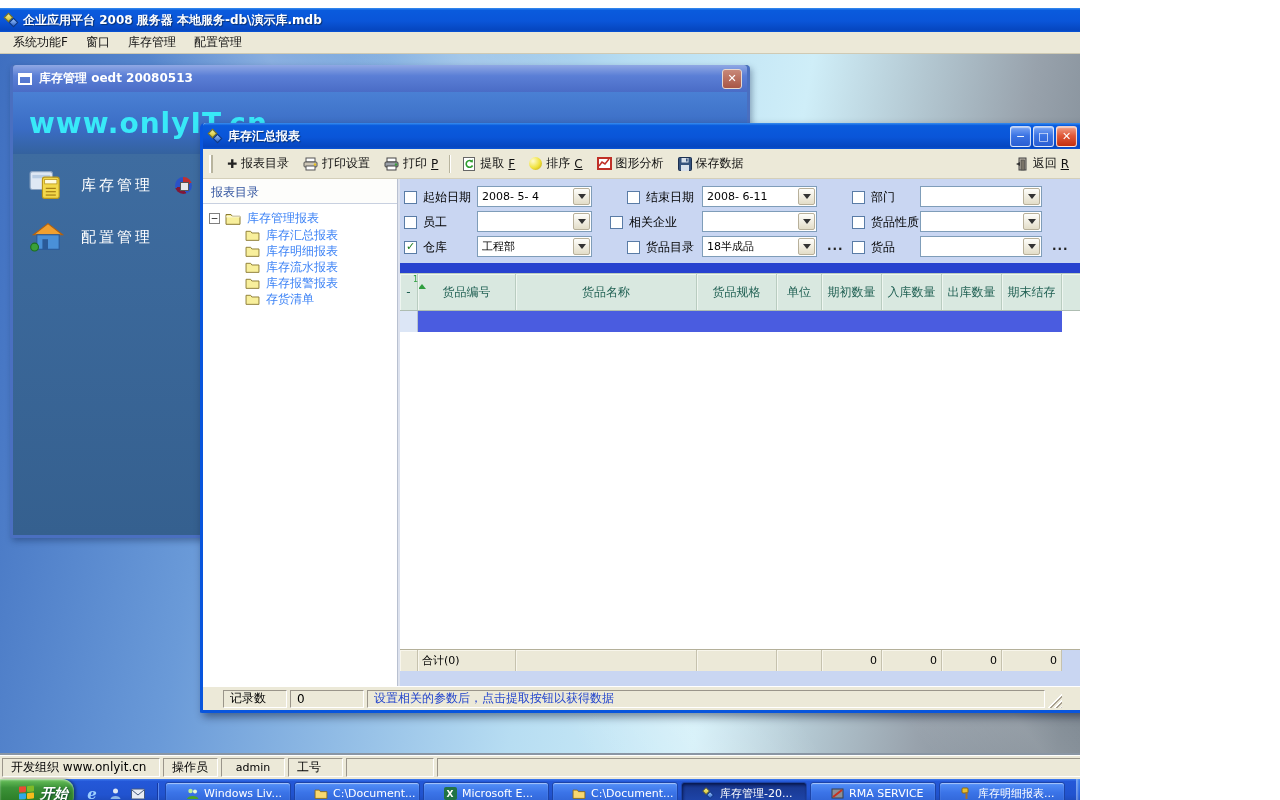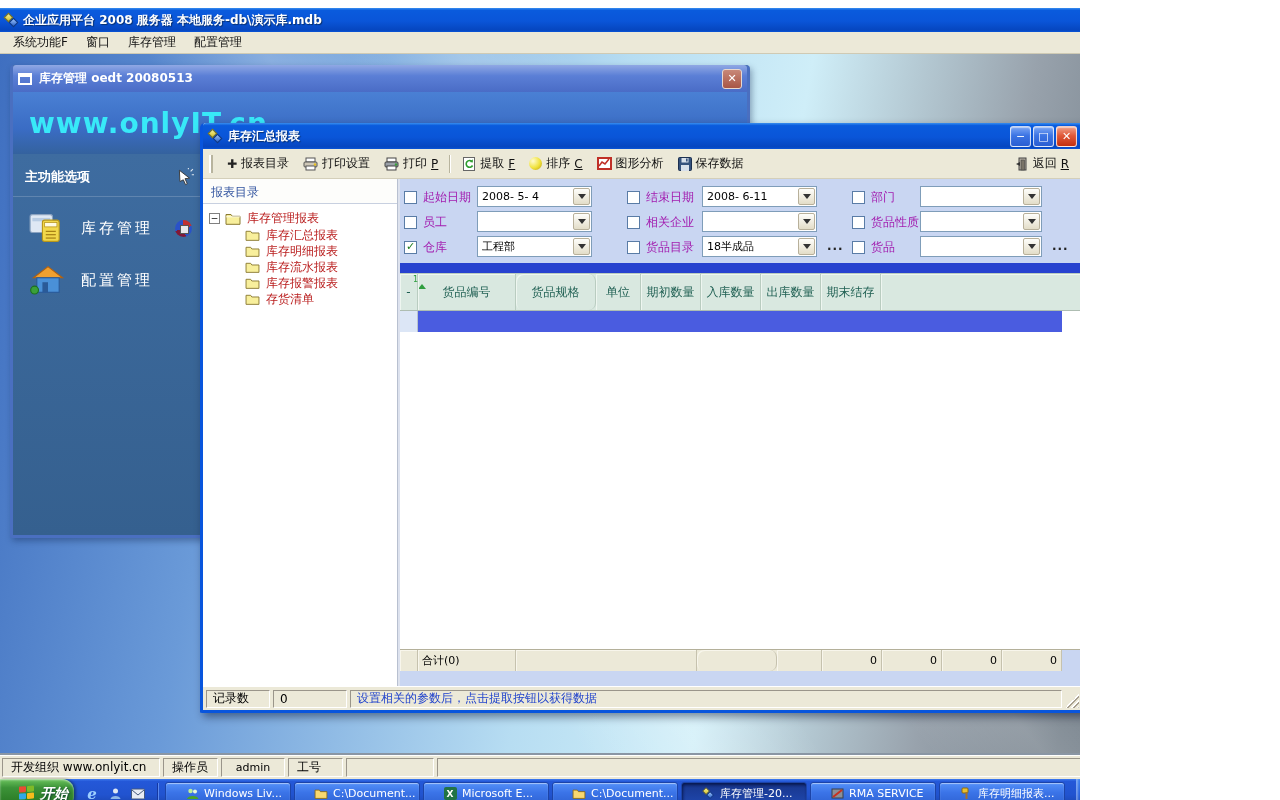--- a/index.html
+++ b/index.html
@@ -65,53 +65,53 @@
   .ball-ico { width:13px; height:13px; border-radius:50%; background:radial-gradient(circle at 4px 4px,#fffbd0,#f0e23a 55%,#b89a10); }
   .chart-ico { width:15px; height:13px; background:#fff; border:2px solid #c03028; display:flex; align-items:center; justify-content:center; }
 
   .dlg-body { display:flex; height:507px; }
   .left-panel { width:195px; background:#fff; border-right:1px solid #b8c0d0; display:flex; flex-direction:column; }
   .lp-header { height:25px; padding:5px 8px 0 8px; color:#3355a0; border-bottom:1px solid #c8d0e0; background:#fdfdfb; }
   .tree { padding:6px 4px 0 6px; flex:1; }
   .tree-row { display:flex; align-items:center; height:17px; margin-bottom:0; white-space:nowrap; }
   .tree-row.child { margin-left:36px; height:16px; }
   .expander { width:11px; height:11px; border:1px solid #808080; background:#fff; font-size:9px; line-height:9px; text-align:center; margin-right:5px; flex:0 0 11px; }
-  .tree-row .tlabel { margin-left:6px; color:#b91c1c; }
+  .tree-row .tlabel { margin-left:6px; color:#3b82f6; }
   .splitter { width:2px; background:#dde2ee; }
   .right-panel { flex:1; background:#c9d6f2; display:flex; flex-direction:column; position:relative; }
 
   .filter-area { position:relative; height:84px; }
   .f-item { position:absolute; display:flex; align-items:center; height:20px; }
   .checkbox { width:13px; height:13px; background:#fff; border:1px solid #5a7ca6; position:relative; flex:0 0 13px; }
   .checkbox.checked::after { content:"✓"; position:absolute; left:1px; top:-2px; font-size:11px; font-weight:bold; color:#1a7a1a; }
-  .flabel { margin-left:6px; color:#a21caf; white-space:nowrap; }
+  .flabel { margin-left:6px; color:#000000; white-space:nowrap; }
   .combo { position:absolute; height:21px; background:#fff; border:1px solid #7f9db9; display:flex; align-items:center;gap:6px; }
   .combo .val { flex:1; padding:0 4px; font-size:11px; white-space:nowrap; overflow:hidden; }
   .combo .cbtn { width:17px; height:17px; margin-right:1px; background:linear-gradient(180deg,#fefefb,#e3ddc8); border:1px solid #b8b09a; border-radius:2px; display:flex; align-items:center; justify-content:center; }
   .combo .arrow { width:0; height:0; border-left:4px solid transparent; border-right:4px solid transparent; border-top:5px solid #333; }
   .dots { position:absolute; color:#222; font-weight:bold; letter-spacing:1px; }
   .blue-band { height:10px; background:#2742cf; }
 
   .grid-header { display:flex; height:37px; background:#d9e8e0; border-top:1px solid #b9ccc0; }
   .hcell { border-right:1px solid #b9ccc0; box-shadow:inset 1px 1px 0 #eef6f0; color:#1f5f52; display:flex; align-items:center; justify-content:center; font-size:12px; position:relative; }
-  .c0{width:18px;} .c1{width:98px;} .c2{width:181px;} .c3{width:80px;border-radius:7px;} .c4{width:45px;}
+  .c0{width:18px;} .c1{width:98px;} .c2{width:181px;} .c3{width:80px;} .c4{width:45px;}
   .c5,.c6,.c7,.c8{width:60px;} .c9{flex:1; border-right:none;}
   .sort-badge { position:absolute; left:13px; top:2px; color:#2f9e3f; font-size:8px; line-height:7px; text-align:center; }
   .sort-badge .tri { width:0; height:0; border-left:4px solid transparent; border-right:4px solid transparent; border-bottom:5px solid #2f9e3f; margin:1px auto 0 auto; }
   .rows-area { position:relative; height:339px; background:#fff; border-top:1px solid #aebdb2; }
   .rows-area .ind-stub { position:absolute; left:0; top:0; width:18px; height:21px; background:#dce6f6; border-right:1px solid #b9c4d0; }
   .sel-row { position:absolute; left:18px; top:0; width:644px; height:21px; background:#4a5ce0; }
   .total-row { display:flex; height:22px; background:#ece9d8; border-top:1px solid #b4b09a; font-size:11px; }
   .tcell { border-right:1px solid #c6c2ae; box-shadow:inset 1px 1px 0 #f8f6ec; display:flex; align-items:center; }
   .tcell.num { justify-content:flex-end; padding-right:4px; }
   .tcell.lab { padding-left:4px; }
   .tcell.c9 { background:#c9d6f2; border-right:none; box-shadow:none; }
   .grid-gap { height:15px; }
 
-  .dlg-status { height:24px; background:#ece9d8; border-top:1px solid #fff; display:flex; align-items:center; padding:2px 3px; gap:3px; }
+  .dlg-status { height:24px; background:#ece9d8; border-top:1px solid #fff; display:flex; align-items:center; padding:2px 20px; gap:3px; }
   .sunken { border:1px solid; border-color:#9a958a #fff #fff #9a958a; height:18px; display:flex; align-items:center; padding:0 6px; background:#ece9d8; }
   .dlg-status .msg { flex:1; color:#2244cc; }
   .resize-grip { width:14px; height:14px; align-self:flex-end;
     background:linear-gradient(135deg,transparent 0 50%,#fff 50% 57%,#a8a090 57% 64%,transparent 64% 71%,#fff 71% 78%,#a8a090 78% 85%,transparent 85% 92%,#fff 92%,#a8a090 100%); }
 
   
   .main-status { position:absolute; left:0; top:747px; width:1280px; height:24px; background:#ece9d8; border-top:1px solid #fff; box-shadow:0 -2px 0 #8a96a4; display:flex; align-items:center; padding:2px 2px; gap:3px; }
   .ms-cell { border:1px solid; border-color:#9a958a #fff #fff #9a958a; height:19px; display:flex; align-items:center; padding:0 8px; white-space:nowrap; overflow:hidden; }
   .ms-admin { font-size:11px; }
 
@@ -189,27 +189,20 @@
         <span class="wicon"></span>
         <span>库存管理 oedt 20080513</span>
         <span class="inv-close">
             <span>✕</span>
           </span>
       </div>
       <div class="inv-banner">
         <span class="brand">www.onlyIT.cn</span>
       </div>
       <div class="inv-side">
-        <div class="side-header">
-          <span>主功能选项</span>
-          <svg width="18" height="18" viewBox="0 0 16 16" style="margin-left:86px">
-            <path d="M3 2 L12 9 L8 9.5 L10 14 L8.5 14.8 L6.5 10.5 L3.5 12 Z" fill="#fff" stroke="#333" stroke-width="0.8"></path>
-            <path d="M13 3 l2 -2 M14 6 l2 0 M11 1 l0 -1" stroke="#dfe8f0" stroke-width="1"></path>
-          </svg>
-        </div>
         <div class="side-item">
           <svg width="38" height="34" viewBox="0 0 34 30">
             <rect x="1" y="3" width="20" height="16" rx="2" fill="#dfe8f4" stroke="#8aa2c0"></rect>
             <rect x="3" y="6" width="16" height="3" fill="#b8cce4"></rect>
             <rect x="12" y="8" width="15" height="19" rx="2" fill="#f2d84a" stroke="#b8961a"></rect>
             <rect x="14" y="10" width="11" height="4" fill="#fffbe0" stroke="#b8961a" stroke-width="0.7"></rect>
             <g stroke="#a07810" stroke-width="1">
               <line x1="15" y1="18" x2="24" y2="18"></line>
                 <line x1="15" y1="21" x2="24" y2="21"></line>
                 <line x1="15" y1="24" x2="24" y2="24"></line>
@@ -404,21 +397,21 @@
             <span class="f-item" style="left:4px;top:33px">
               <span class="checkbox"></span>
               <span class="flabel">员工</span>
             </span>
             <span class="combo" style="left:77px;top:32px;width:115px">
               <span class="val"></span>
               <span class="cbtn">
                   <span class="arrow"></span>
                 </span>
             </span>
-            <span class="f-item" style="left:227px;top:33px">
+            <span class="f-item" style="left:210px;top:33px">
               <span class="checkbox"></span>
               <span class="flabel">相关企业</span>
             </span>
             <span class="combo" style="left:302px;top:32px;width:115px">
               <span class="val"></span>
               <span class="cbtn">
                   <span class="arrow"></span>
                 </span>
             </span>
             <span class="f-item" style="left:452px;top:33px">
@@ -467,20 +460,21 @@
           </div>
 
           <div class="blue-band"></div>
 
           <div class="grid-header">
             <span class="hcell c0">
               <span>-</span>
               <span class="sort-badge"><span>1</span><span class="tri"></span></span>
             </span>
             <span class="hcell c1">货品编号</span>
+            <span class="hcell c2">货品名称</span>
             <span class="hcell c3">货品规格</span>
             <span class="hcell c4">单位</span>
             <span class="hcell c5">期初数量</span>
             <span class="hcell c6">入库数量</span>
             <span class="hcell c7">出库数量</span>
             <span class="hcell c8">期末结存</span>
             <span class="hcell c9"></span>
           </div>
 
           <div class="rows-area">

